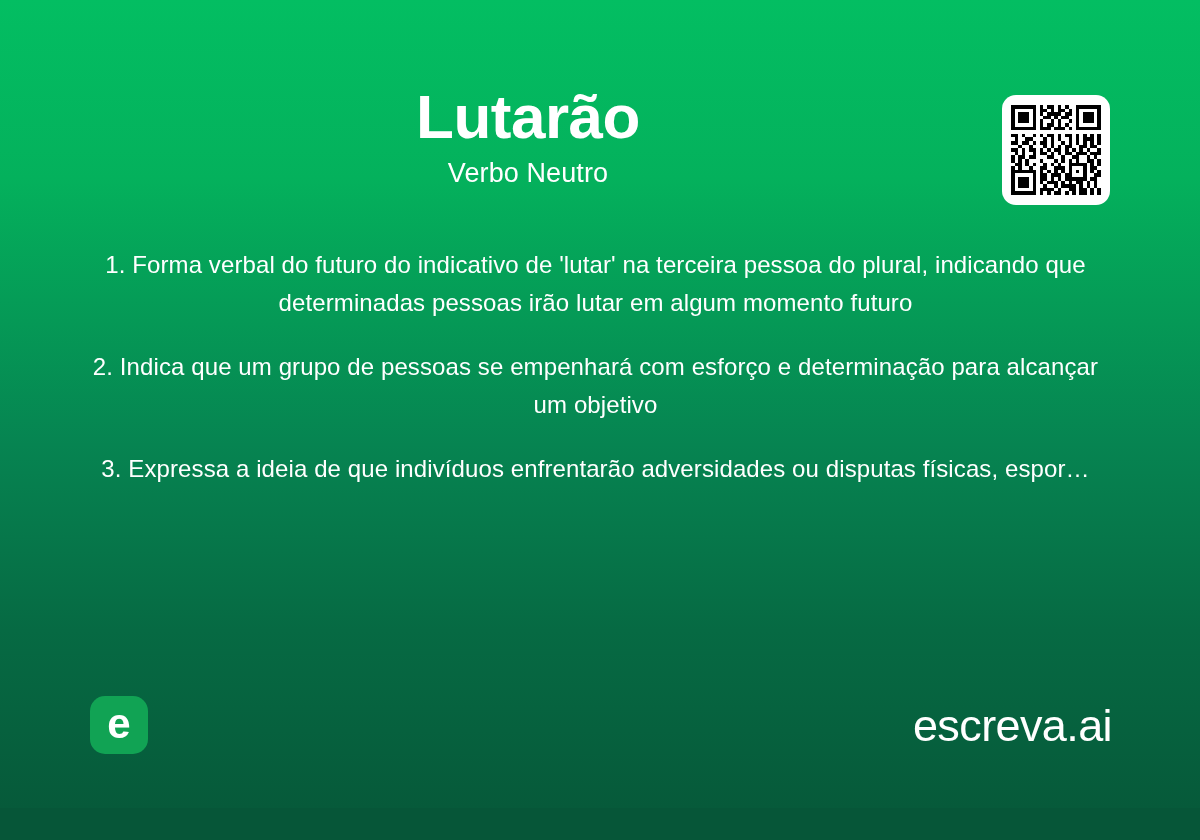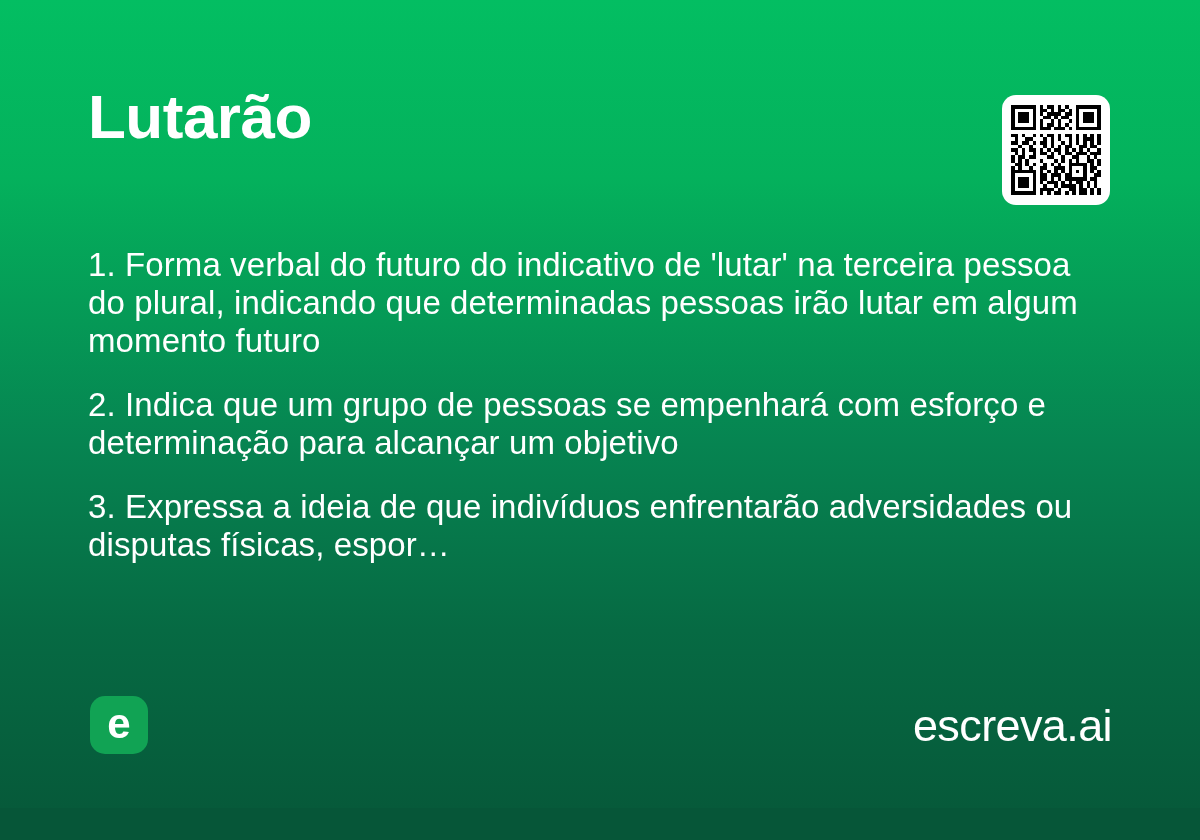--- a/index.html
+++ b/index.html
@@ -19,20 +19,21 @@
     width: 1200px;
     height: 808px;
     box-sizing: border-box;
     background: linear-gradient(180deg,
         #03be62 0%,
         #04b15c 22%,
         #068451 55%,
         #066a43 78%,
         #065a3a 100%);
     overflow: hidden;
+    text-align: center;
   }
 
   
   .header {
     position: absolute;
     left: 88px;
     top: 84px;
     width: 880px;
   }
   .word-title {
@@ -72,21 +73,21 @@
 
   
   .definitions {
     position: absolute;
     left: 88px;
     top: 246px;
     width: 1015px;
   }
   .definition {
     margin: 0 0 26px 0;
-    font-size: 33px;
+    font-size: 24px;
     line-height: 38px;
     font-weight: 400;
     color: #ffffff;
     letter-spacing: 0.1px;
   }
   .definition:last-child { margin-bottom: 16px; }
 
   
   .footer {
     position: absolute;
@@ -125,20 +126,21 @@
     letter-spacing: -0.6px;
   }
 </style>
 </head>
 <body>
 
 <div class="card">
 
   <div class="header">
     <h1 class="word-title">Lutarão</h1>
+    <p class="word-class">Verbo Neutro</p>
   </div>
 
   <div class="qr-card">
     <span>
       <svg viewBox="0 0 25 25" shape-rendering="crispEdges" aria-hidden="true">
         <rect width="25" height="25" fill="#ffffff"></rect>
         <g fill="#000000">
 
           <rect x="0" y="0" width="7" height="1"></rect>
           <rect x="0" y="1" width="1" height="5"></rect>

